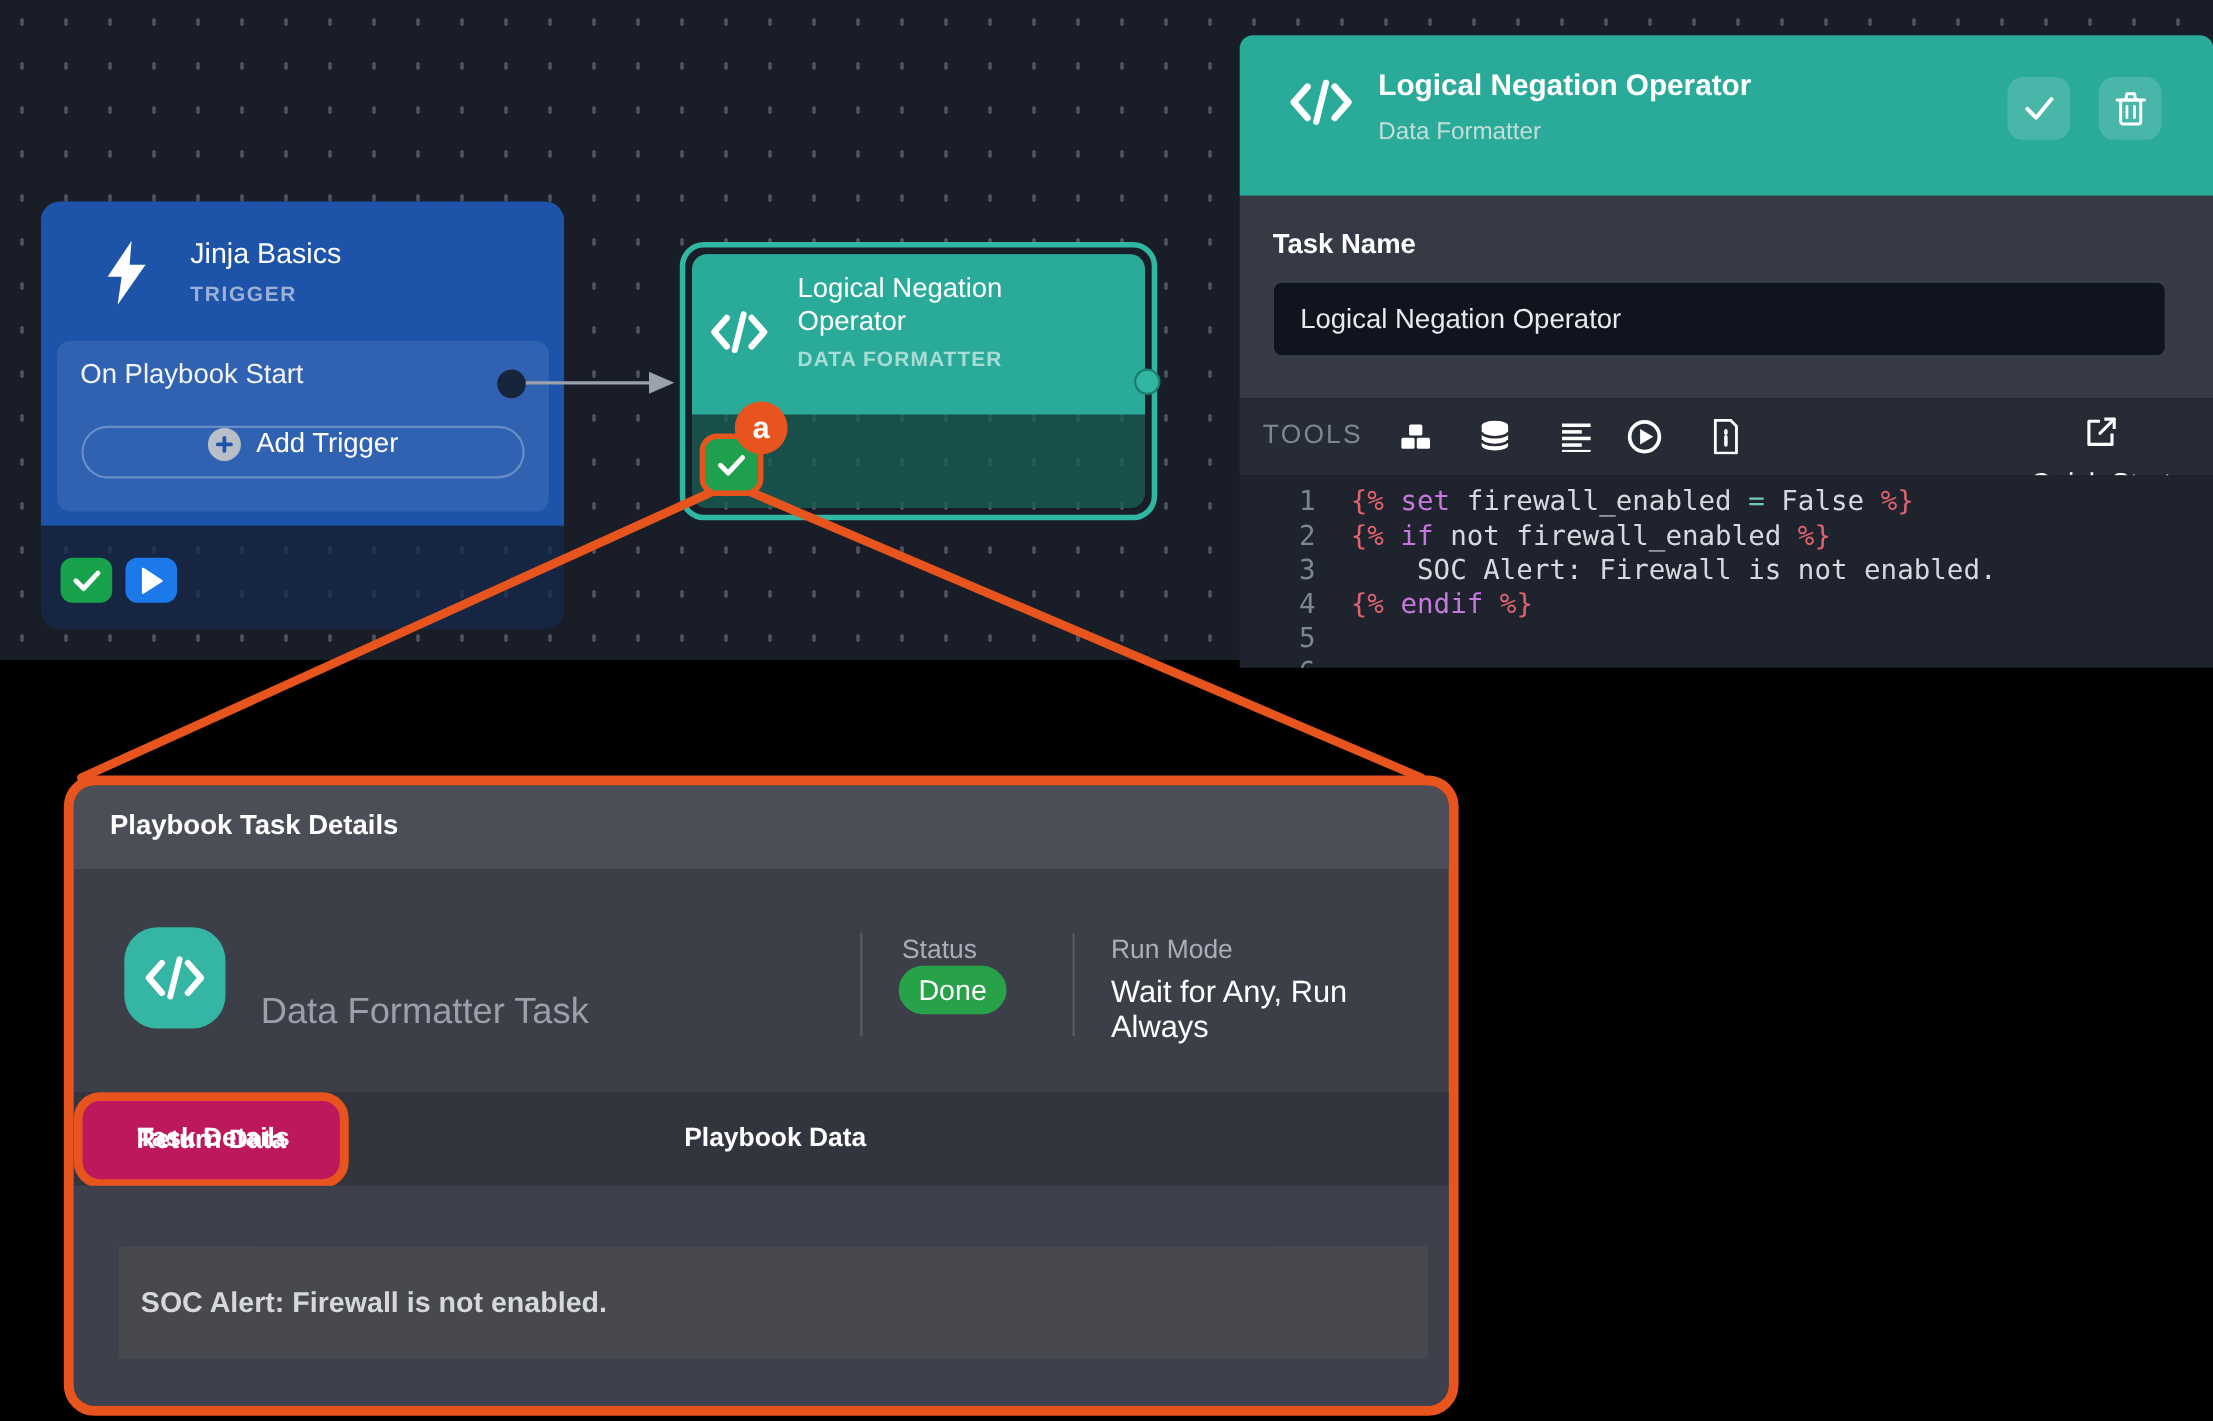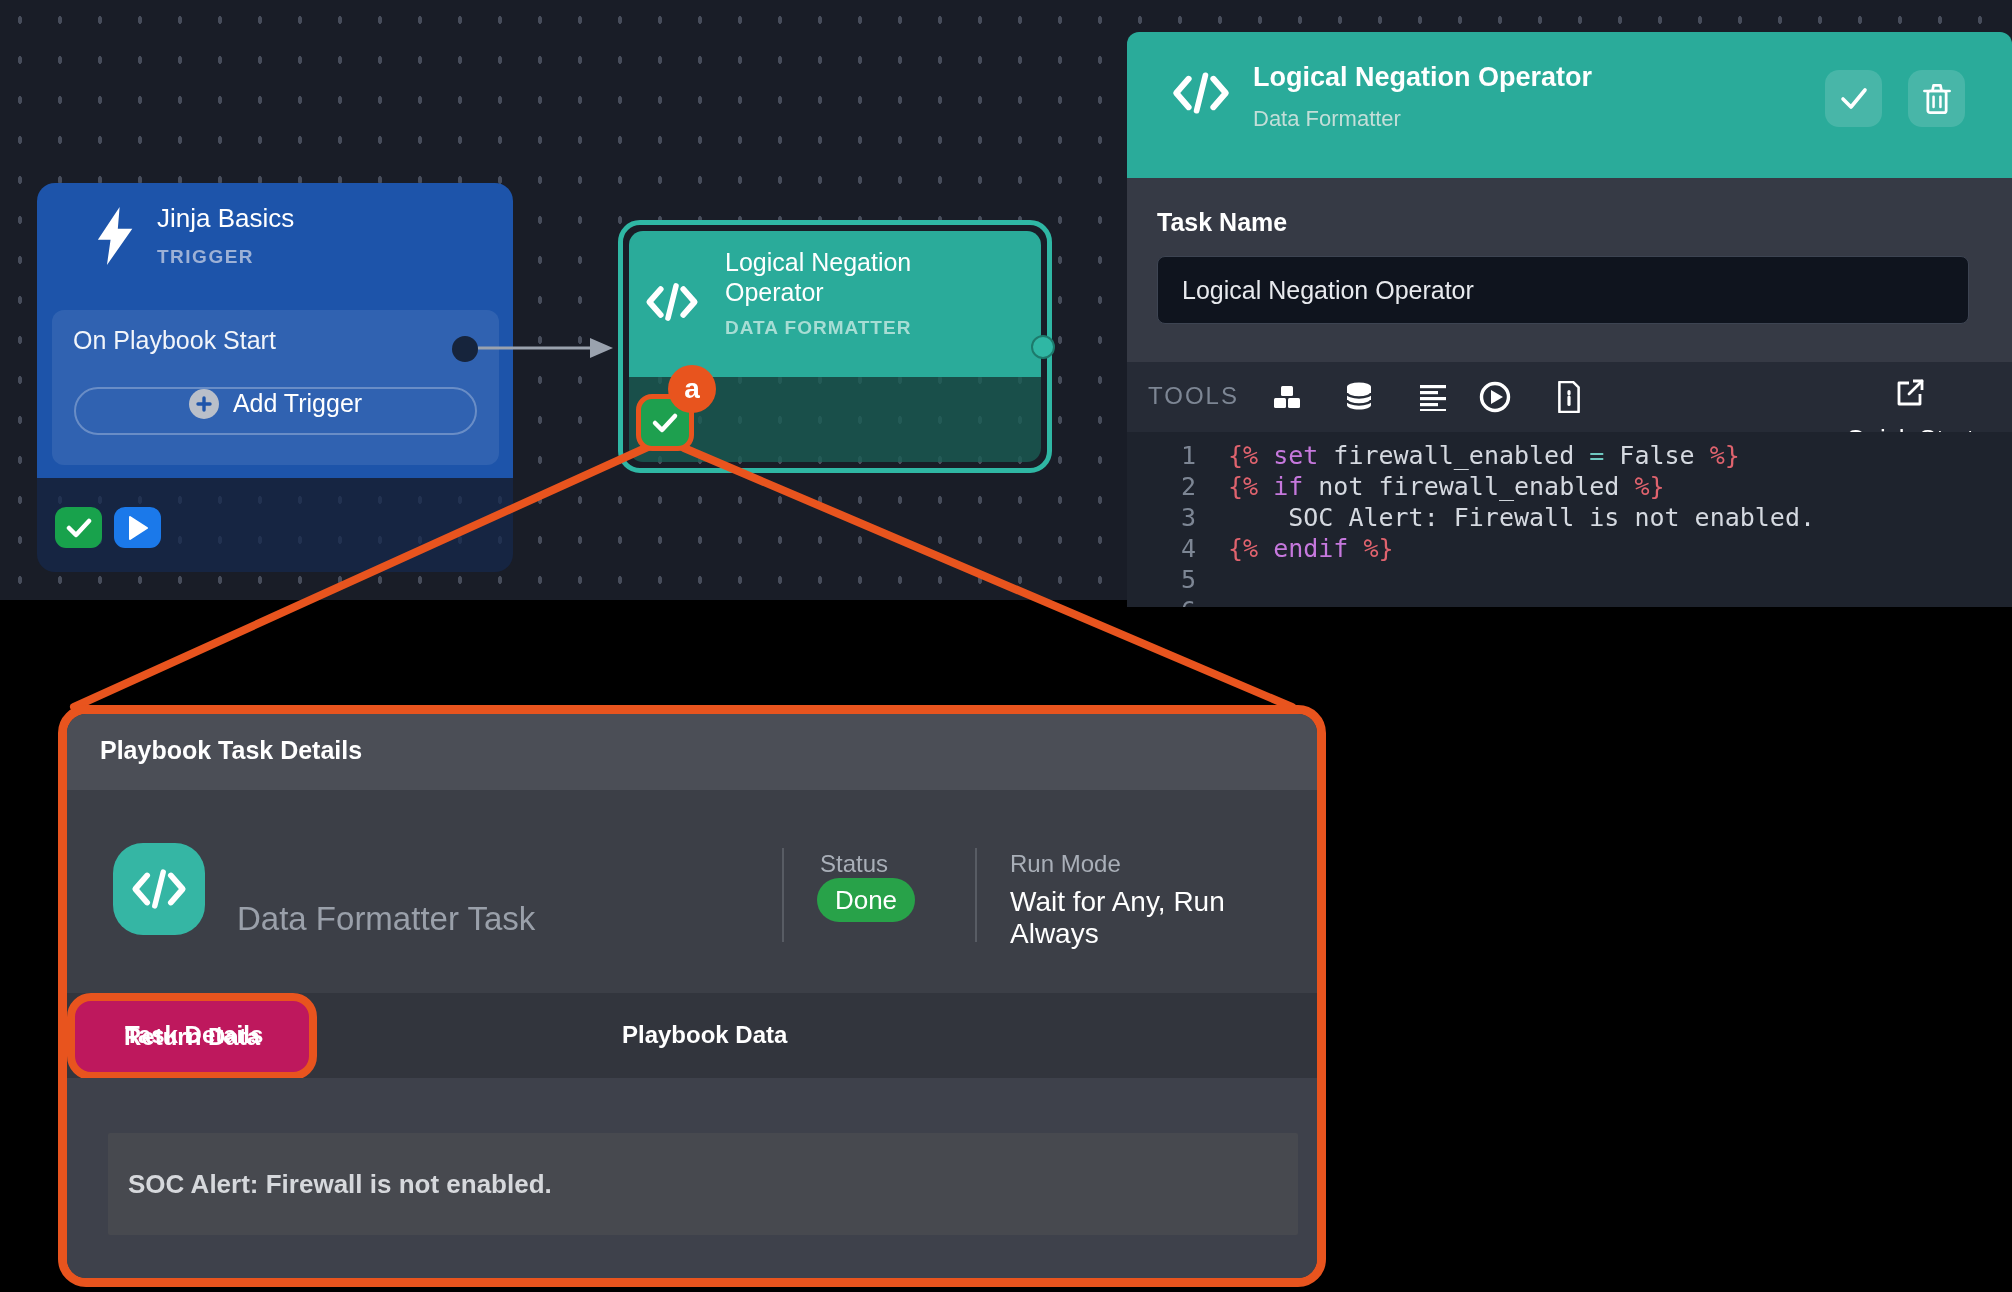--- a/index.html
+++ b/index.html
@@ -12,21 +12,21 @@
     position:absolute; left:0; top:0; width:2012px; height:600px;
     background-color:var(--canvas,#191d27);
     background-image:radial-gradient(2px 4px at 20px 20px, #474d5b 97%, transparent 100%);
     background-size:40px 40px;
   }
 
   
   #trigger-node { position:absolute; left:37px; top:183px; width:476px; height:389px; border-radius:18px; overflow:hidden; }
   .tn-body { position:absolute; inset:0 0 94px 0; background:var(--blue,#1d54aa); }
   .tn-footer { position:absolute; left:0; right:0; bottom:0; height:94px; background:rgba(21,40,77,0.72); }
-  .tn-header { position:absolute; left:50px; top:20px; display:flex; gap:12px; }
+  .tn-header { position:absolute; left:50px; top:32px; display:flex; gap:28px; }
   .bolt-wrap { width:58px; display:flex; justify-content:center; padding-top:4px; }
   .tn-title { color:#fff; font-size:26px; }
   .tn-sub { color:#9db1d6; font-size:19px; font-weight:bold; letter-spacing:1.5px; margin-top:12px; }
   .tn-card { position:absolute; left:15px; top:127px; width:447px; height:155px; background:rgba(255,255,255,0.085); border-radius:12px; }
   .tn-event { position:absolute; left:21px; top:16px; color:#f2f5fa; font-size:25px; }
   .out-dot-blue { position:absolute; left:400px; top:26px; width:26px; height:26px; border-radius:50%; background:#16243c; }
   .add-trigger-btn { position:absolute; left:22px; top:77px; width:403px; height:48px; border:2px solid rgba(255,255,255,0.28);
       border-radius:26px; background:transparent; display:flex; align-items:flex-start; justify-content:center; gap:14px; cursor:pointer; }
   .add-trigger-btn span.lbl { color:#fff; font-size:25px; }
   .plus-circle { width:30px; height:30px; border-radius:50%; background:#b9bfc9; display:flex; align-items:center; justify-content:center; }

